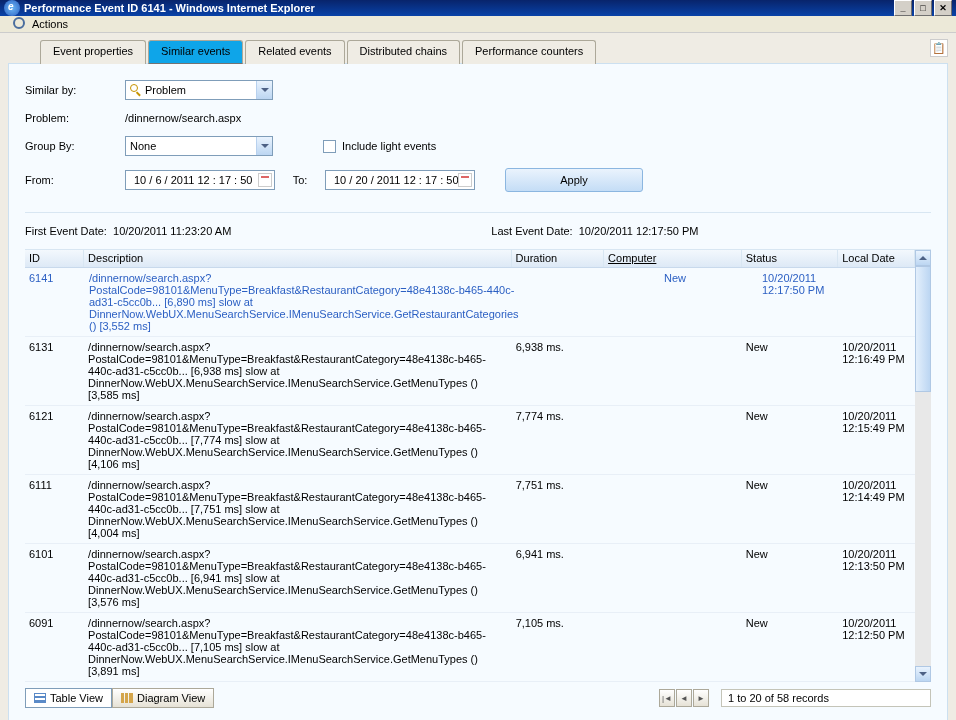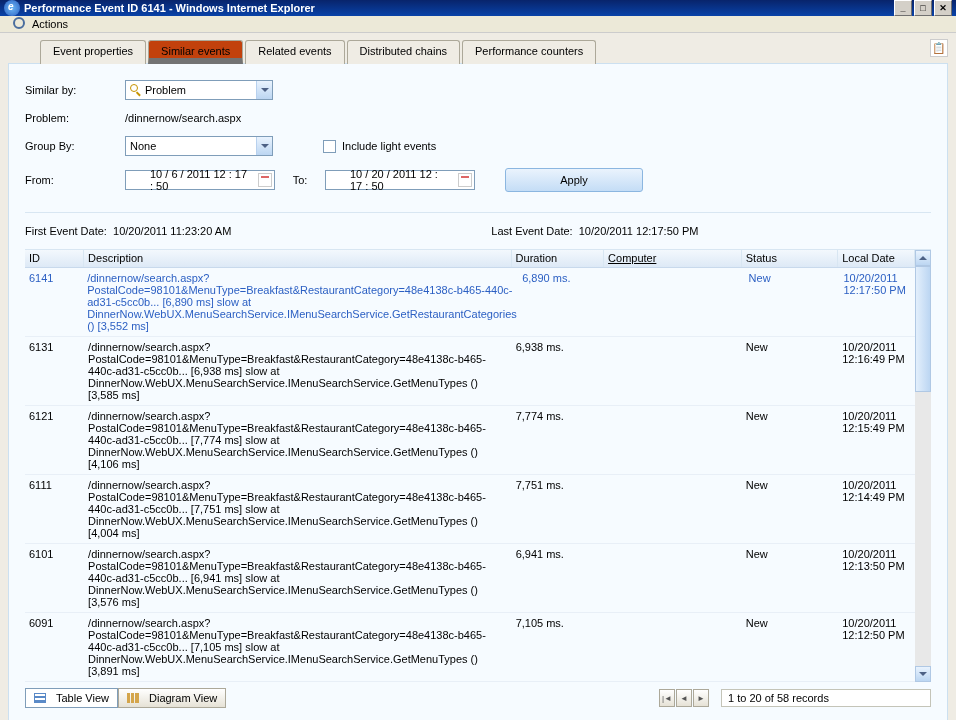--- a/index.html
+++ b/index.html
@@ -13,38 +13,38 @@
     .title-btn { width: 18px; height: 16px; background: #d4d0c8; border: 1px solid #fff; border-right-color: #707070; border-bottom-color: #707070; display: flex; align-items: center; justify-content: center; font-size: 9px; font-weight: bold; cursor: pointer; color: #000; }
     
     .actions-bar { background: #ece9d8; height: 28px; display: flex; align-items: center; padding: 0 12px; border-bottom: 1px solid #ccc; }
     .actions-icon { width: 16px; height: 16px; margin-right: 4px; position: relative; }
     .gear { width: 12px; height: 12px; border: 2px solid #4b6e9e; border-radius: 50%; position: absolute; top: 1px; left: 1px; }
     
     .content-area { background: #efece4; padding: 0 8px 8px 8px; flex: 1; display: flex; flex-direction: column; }
     
     .tabs { display: flex; height: 24px; margin-top: 6px; position: relative; padding-left: 32px; }
     .tab { padding: 4px 12px; background: #efece4; border: 1px solid #aca899; border-bottom: none; border-radius: 3px 3px 0 0; margin-right: 2px; cursor: pointer; position: relative; top: 1px; }
-    .tab.active { background: #c2410c; border-bottom: 6px solid #737373; z-index: 2; }
+    .tab.active { background: #0ea5e9; border-bottom: 1px solid #737373; z-index: 2; }
     .tabs-right-icon { margin-left: auto; width: 18px; height: 18px; background: #fff; border: 1px solid #ccc; display: flex; align-items: center; justify-content: center; }
     
     .panel { background: #f6fbff; border: 1px solid #cce0f0; flex: 1; padding: 16px; display: flex; flex-direction: column; overflow: hidden; }
     
     .filter-row { display: flex; align-items: center; margin-bottom: 12px; }
     .filter-label { width: 100px; }
     .combo { background: #fff; border: 1px solid #7f9db9; height: 20px; width: 148px; display: flex; align-items: center; padding: 8px 4px; position: relative; }
     .combo-icon { width: 12px; height: 12px; margin-right: 3px; position: relative; }
     .magnifier { width: 8px; height: 8px; border: 1.5px solid #c69300; border-radius: 50%; position: absolute; }
     .magnifier::after { content: ''; width: 5px; height: 1.5px; background: #c69300; position: absolute; bottom: -3px; right: -4px; transform: rotate(45deg); }
     .combo-arrow { position: absolute; right: 0; width: 16px; height: 18px; background: linear-gradient(#e9f3fe, #bcd6f2); border-left: 1px solid #b8d1ee; display: flex; align-items: center; justify-content: center; }
     .arrow-down { width: 0; height: 0; border-left: 4px solid transparent; border-right: 4px solid transparent; border-top: 4px solid #4d6185; }
     
     .checkbox-wrap { display: flex; align-items: center; margin-left: 50px; }
     .checkbox { width: 13px; height: 13px; border: 1px solid #7f9db9; background: #fff; margin-right: 6px; }
     
-    .date-input { background: #fff; border: 1px solid #7f9db9; height: 20px; width: 150px; display: flex; align-items: center; padding: 0 24px; position: relative; }
+    .date-input { background: #fff; border: 1px solid #7f9db9; height: 20px; width: 150px; display: flex; align-items: center; padding: 0 8px; position: relative; }
     .date-icon { position: absolute; right: 2px; width: 14px; height: 14px; background: #fff; border: 1px solid #ccc; }
     .date-icon::before { content: ''; position: absolute; top: 2px; left: 2px; width: 8px; height: 2px; background: #d66; }
     
     .apply-btn { background: linear-gradient(#eaf3fd, #c4ddf6); border: 1px solid #8bb6e0; border-radius: 3px; height: 24px; width: 138px; margin-left: 30px; cursor: pointer; }
     
     hr.sep { border: none; border-top: 1px solid #d8e6f2; margin: 8px 0 12px 0; }
     
     .event-dates { display: flex; margin-bottom: 12px; }
     .event-dates-col { margin-right: 260px; }
     
@@ -64,21 +64,21 @@
     .link { color: #2b5fc3; cursor: pointer; }
     
     .scrollbar-v { width: 16px; background: #e8e8e8; display: flex; flex-direction: column; }
     .sb-btn { height: 16px; background: linear-gradient(#e9f3fe, #bcd6f2); border: 1px solid #b0c8e4; display: flex; align-items: center; justify-content: center; }
     .sb-thumb { flex: 0.45; background: linear-gradient(90deg, #e3effc, #bcd6f2); border: 1px solid #b0c8e4; margin: 0; }
     .sb-track { flex: 1; }
     .arrow-up-s { width: 0; height: 0; border-left: 4px solid transparent; border-right: 4px solid transparent; border-bottom: 4px solid #4d6185; }
     .arrow-dn-s { width: 0; height: 0; border-left: 4px solid transparent; border-right: 4px solid transparent; border-top: 4px solid #4d6185; }
     
     .footer-bar { display: flex; align-items: center; height: 24px; padding: 2px 0; margin-top: 4px; }
-    .view-btn { background: linear-gradient(#fff, #e6e2d6); border: 1px solid #aca899; height: 20px; padding: 0 8px; display: flex; align-items: center; gap: 10px; cursor: pointer; }
+    .view-btn { background: linear-gradient(#fff, #e6e2d6); border: 1px solid #aca899; height: 20px; padding: 0 8px; display: flex; align-items: center; gap: 4px; cursor: pointer; }
     .view-btn.active { background: #fff; border-color: #7f9db9; }
     .view-icon { width: 12px; height: 10px; }
     .table-ico { background: repeating-linear-gradient(0deg, #5a8ac7 0 2px, transparent 2px 4px); border: 1px solid #5a8ac7; }
     .diagram-ico { background: linear-gradient(90deg, #d4a54b 0 3px, transparent 3px 4px, #d4a54b 4px 7px, transparent 7px 8px, #d4a54b 8px 12px); }
     .nav-btns { display: flex; gap: 1px; margin-left: auto; }
     .nav-btn { width: 16px; height: 18px; background: linear-gradient(#fff, #e6e2d6); border: 1px solid #aca899; display: flex; align-items: center; justify-content: center; cursor: pointer; font-size: 8px; color: #555; }
     .records-text { background: #fff; border: 1px solid #c4c4b8; height: 18px; width: 210px; padding: 2px 6px; margin-left: 12px; }
   </style>
 </head>
 <body>
@@ -178,21 +178,20 @@
           <div class="gh col-desc">Description</div>
           <div class="gh col-dur">Duration</div>
           <div class="gh col-comp">Computer</div>
           <div class="gh col-status">Status</div>
           <div class="gh col-date">Local Date</div>
         </div>
         <div id="rows-container">
             <div class="grid-row">
               <div class="cell col-id link">6141</div>
               <div class="cell col-desc link">/dinnernow/search.aspx?PostalCode=98101&amp;MenuType=Breakfast&amp;RestaurantCategory=48e4138c-b465-440c-ad31-c5cc0b... [6,890 ms] slow at DinnerNow.WebUX.MenuSearchService.IMenuSearchService.GetRestaurantCategories () [3,552 ms]</div>
-              <div class="cell col-dur link">6,890 ms.</div>
               <div class="cell col-comp"></div>
               <div class="cell col-status link">New</div>
               <div class="cell col-date link">10/20/2011 12:17:50 PM</div>
             </div>
             <div class="grid-row">
               <div class="cell col-id ">6131</div>
               <div class="cell col-desc ">/dinnernow/search.aspx?PostalCode=98101&amp;MenuType=Breakfast&amp;RestaurantCategory=48e4138c-b465-440c-ad31-c5cc0b... [6,938 ms] slow at DinnerNow.WebUX.MenuSearchService.IMenuSearchService.GetMenuTypes () [3,585 ms]</div>
               <div class="cell col-dur ">6,938 ms.</div>
               <div class="cell col-comp"></div>
               <div class="cell col-status ">New</div>

